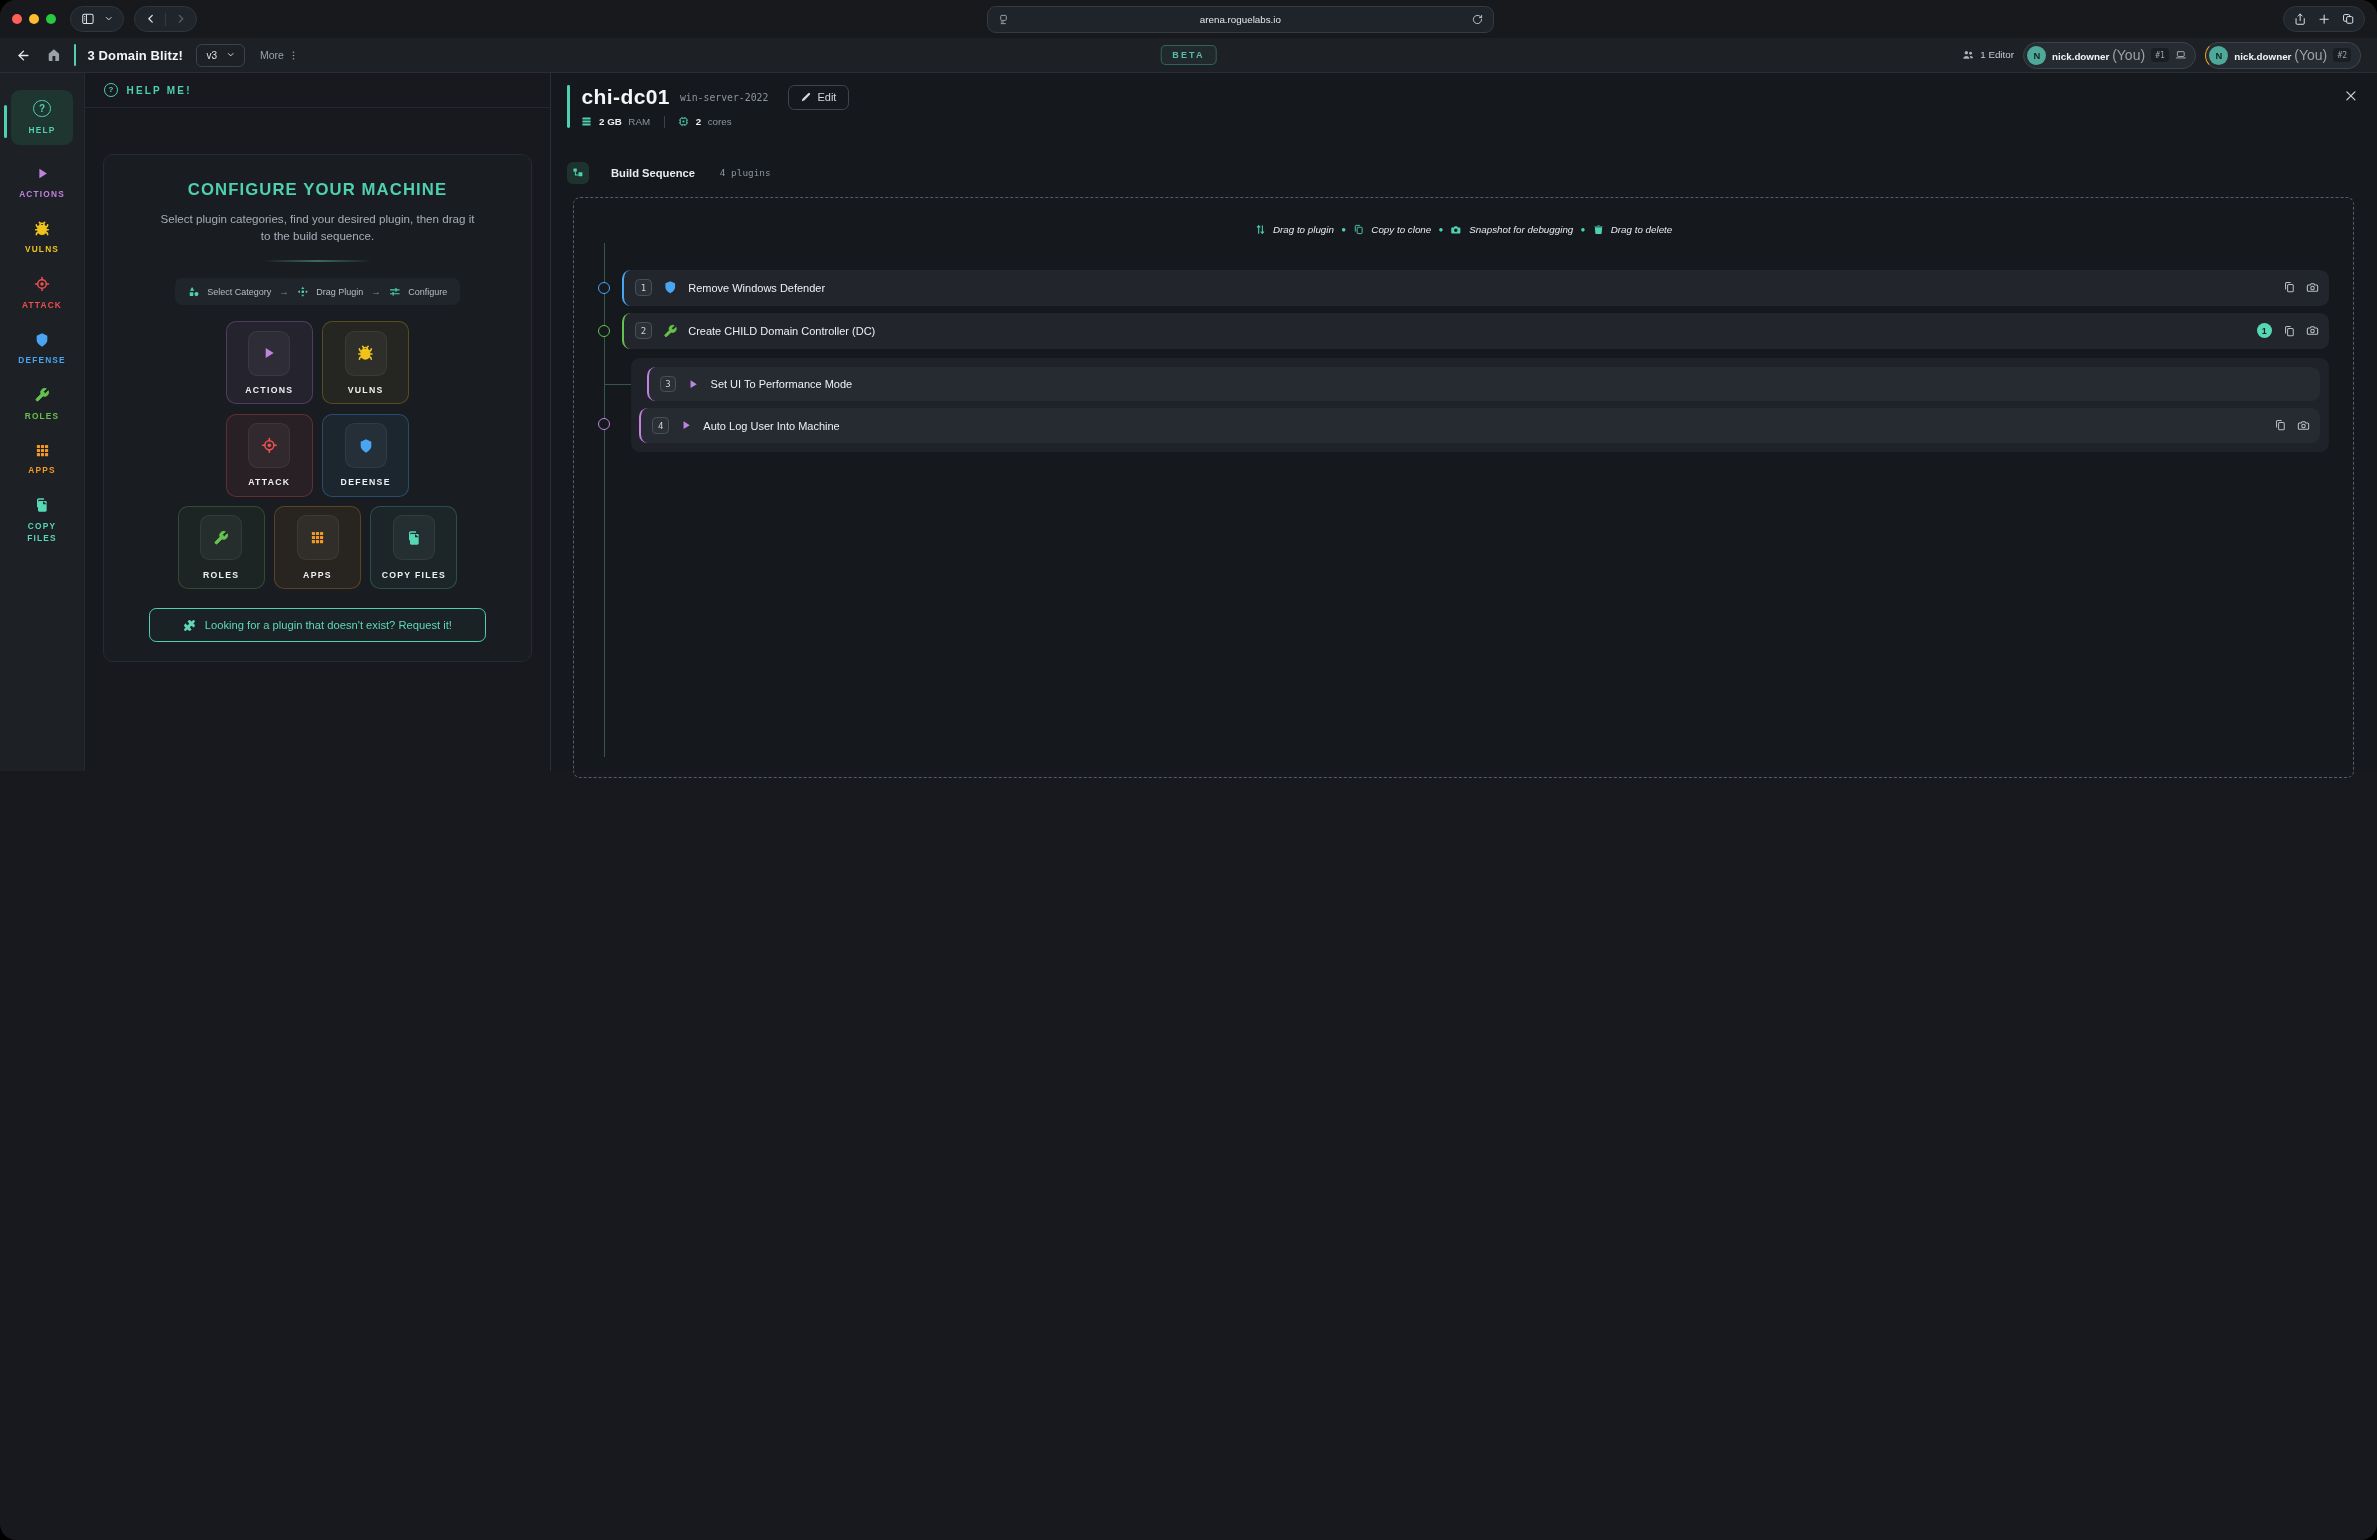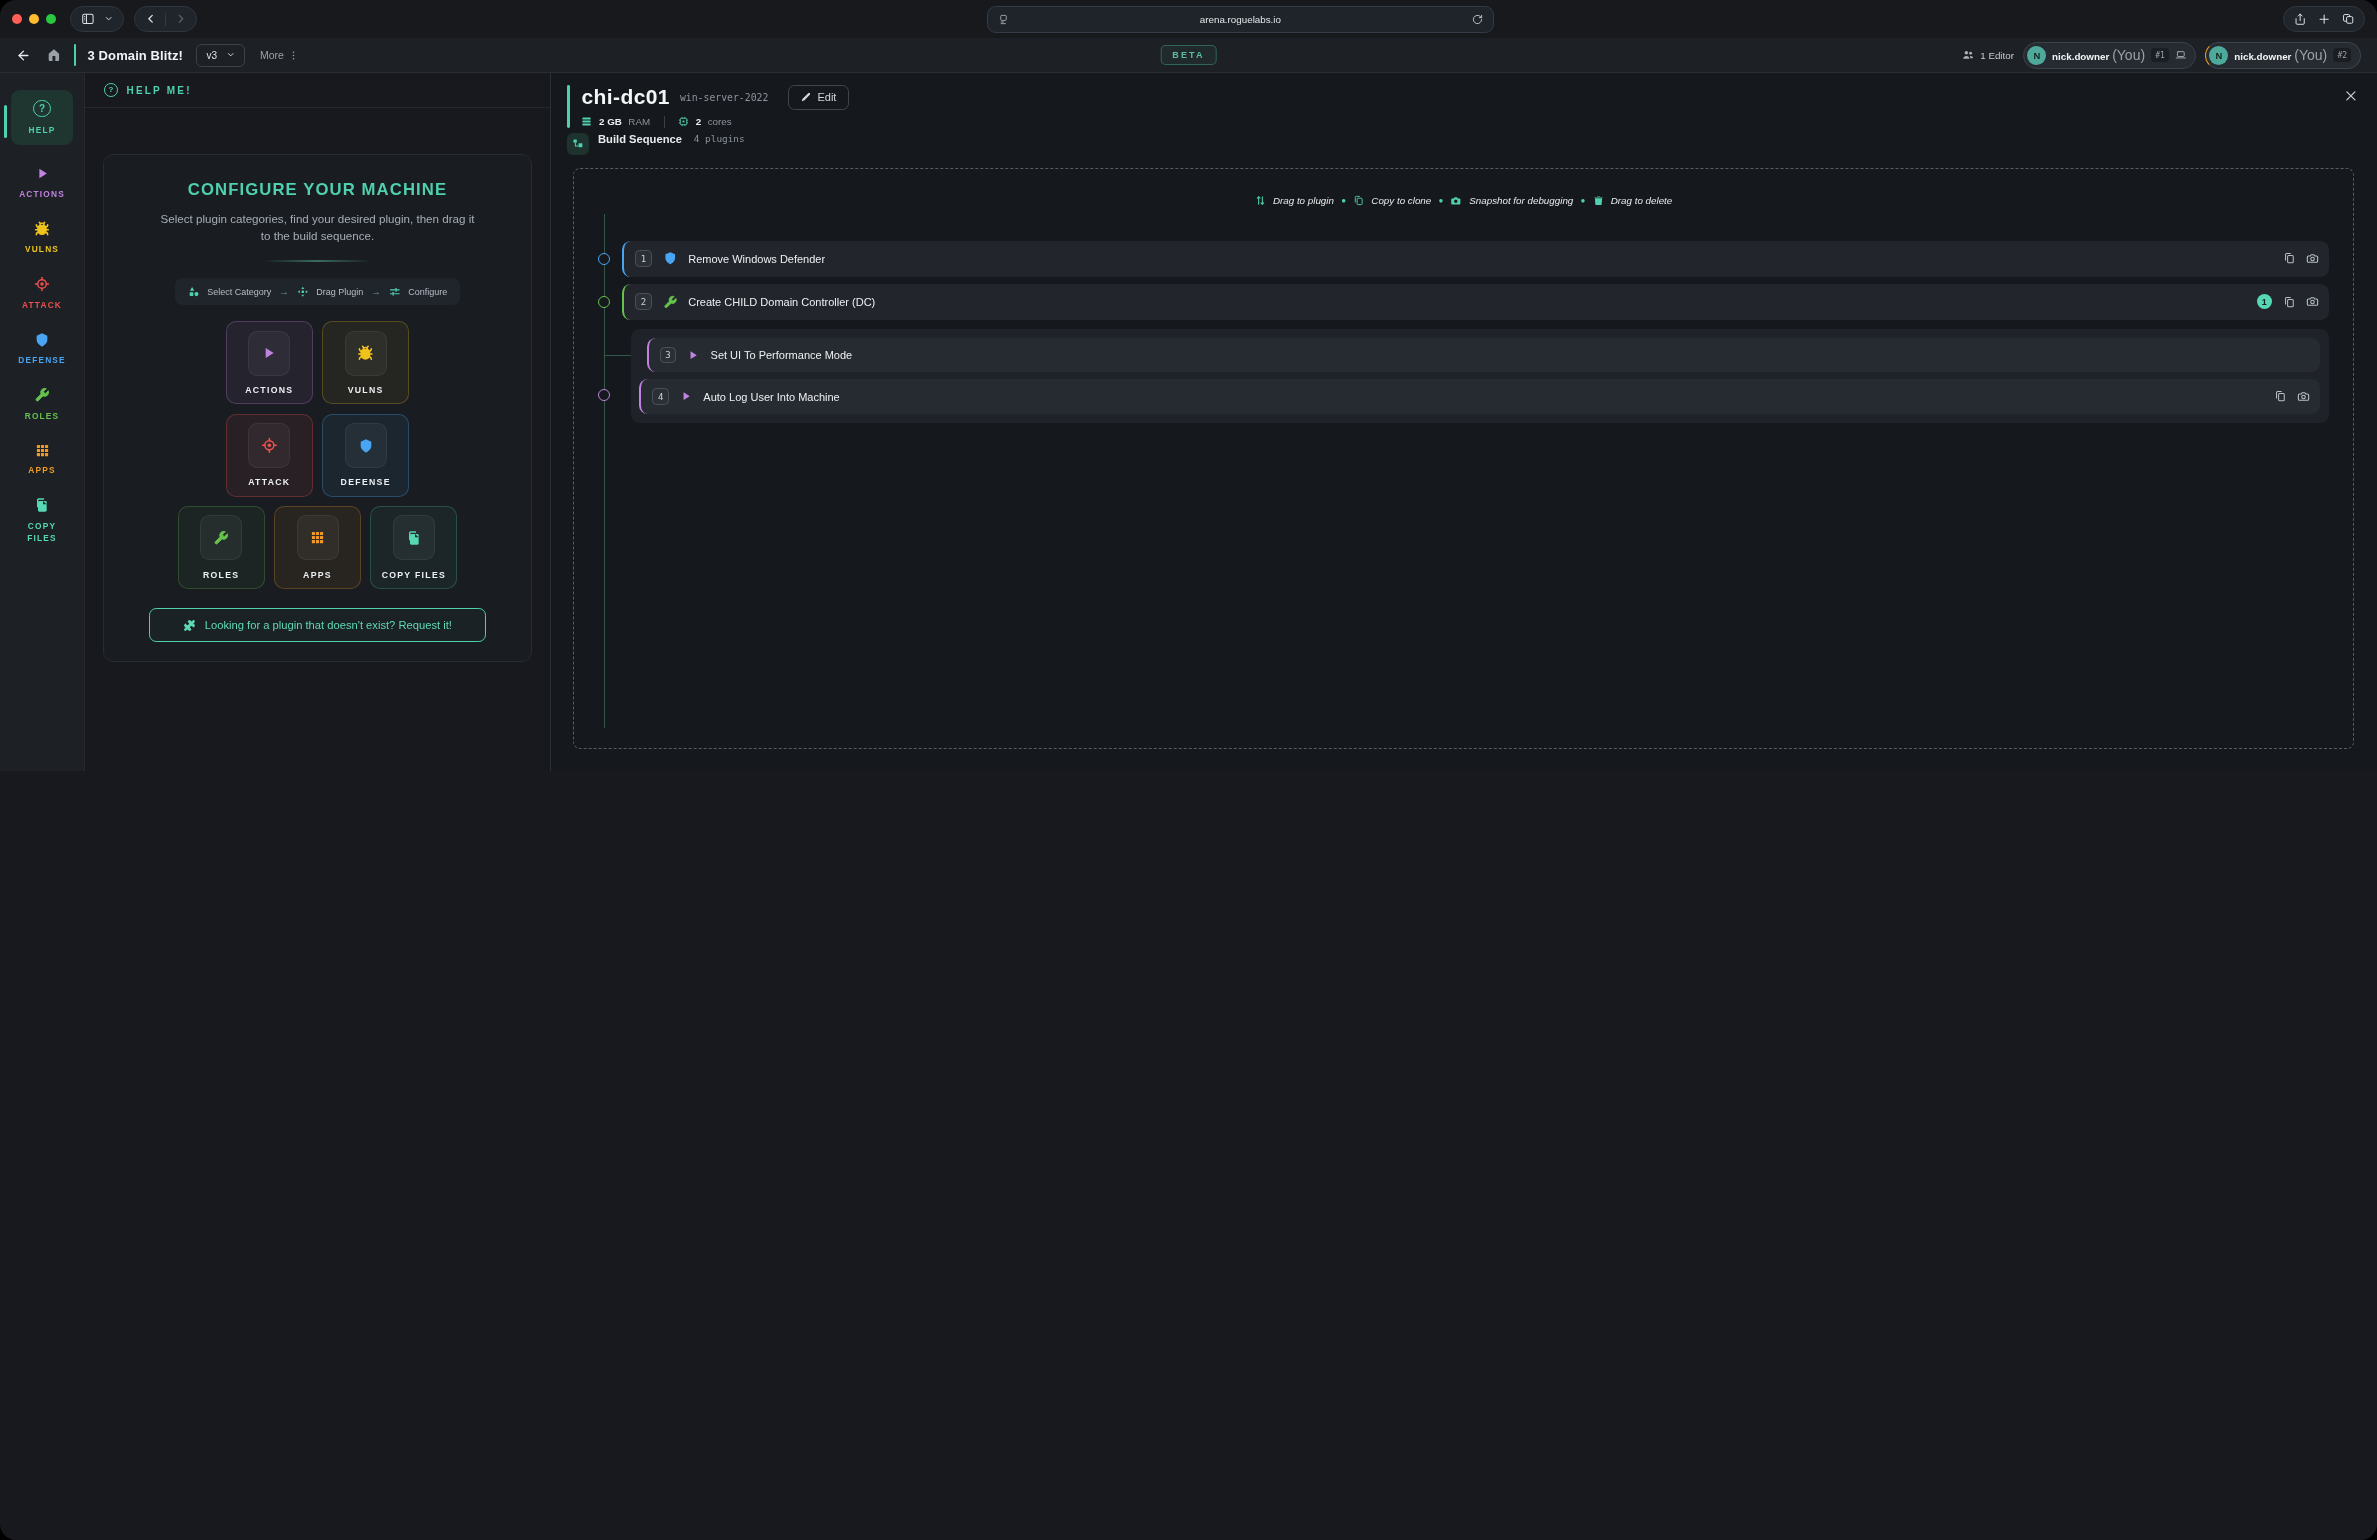--- a/index.html
+++ b/index.html
@@ -34,21 +34,21 @@
 
   
   .appbar{height:35px;background:var(--header);border-bottom:0.7px solid var(--line);display:flex;align-items:center;padding:0 16px;position:relative;}
   .appbar .navic{color:#e8ebee;margin-right:16px;cursor:pointer;}
   .appbar .homeic{color:#9aa1a9;margin-right:13px;}
   .tbar{width:2.2px;height:22px;border-radius:1.4px;background:var(--accent);margin-right:11.6px;}
   .apptitle{font-size:13px;font-weight:700;color:#f2f4f6;letter-spacing:0.1px;margin-right:13px;}
   .verselect{display:flex;align-items:center;gap:8.7px;border:0.7px solid #3c434c;border-radius:5.8px;padding:5px 9.4px;color:#dfe3e7;font-size:10px;cursor:pointer;}
   .morebtn{display:flex;align-items:flex-end;gap:4.3px;color:#9aa1a9;font-size:10.5px;margin-left:14.5px;cursor:pointer;}
   .beta{position:absolute;left:50%;transform:translateX(-50%);top:50%;margin-top:-10px;height:20px;display:flex;align-items:center;padding:0 11px;border:0.7px solid rgba(79,208,176,.35);background:rgba(79,208,176,.06);border-radius:5px;color:#5cbCA8;color:#5cbca8;font-size:9px;font-weight:700;letter-spacing:2.2px;}
-  .presence{margin-left:auto;display:flex;gap:8.7px;}
+  .presence{margin-left:auto;display:flex;align-items:center;gap:8.7px;}
   .editors{display:flex;align-items:center;gap:5.8px;color:#c6cbd1;font-size:9.8px;}
   .editors .ic{color:#aab1b9;}
   .userpill{display:flex;align-items:center;gap:5.8px;background:#262b31;border:1.4px solid #3a424b;border-radius:13.8px;height:27px;padding:0 8.7px 0 3.6px;}
   .userpill.ring2{border-left-color:#f0a020;}
   .avatar{width:19px;height:19px;border-radius:50%;background:#4ea99a;color:#132520;font-weight:700;font-size:9.4px;display:flex;align-items:center;justify-content:center;}
   .uname{color:#f2f4f6;font-weight:700;font-size:9.8px;}
   .uyou{color:#9aa1a9;font-size:14px;margin-left:2.9px;font-weight:400;}
   .utag{background:#1a1e23;border-radius:3.6px;color:#9aa2ac;font-size:8px;padding:2.2px 4.3px;}
   .userpill .ic{color:#aab1b9;}
 
@@ -96,21 +96,21 @@
   .mhead{display:flex;margin:11.6px 19px 0 16px;}
   .mhead .vbar{width:2.9px;border-radius:1.4px;background:var(--accent);margin-right:11.6px;align-self:stretch;}
   .mline1{display:flex;align-items:center;gap:10px;}
   .mname{font-size:21px;font-weight:700;color:#f4f6f8;letter-spacing:0.4px;}
   .mos{font-size:9.8px;color:#8d949e;}
   .editbtn{margin-left:10px;display:flex;align-items:center;gap:6.5px;border:1.1px solid #3f464f;border-radius:6.5px;padding:5.8px 11.6px;color:#d2d7dc;font-size:11px;cursor:pointer;}
   .specs{display:flex;align-items:center;gap:6.5px;margin-top:5.8px;font-size:9.8px;color:#8d949e;}
   .specs .val{color:#eef1f4;font-weight:700;}
   .specs .ic{color:var(--accent);}
   .specs .div{width:0.7px;height:11.6px;background:#3a4047;margin:0 7.2px;}
-  .seqhead{display:flex;align-items:flex-start;gap:9px;margin:5px 16px 0;}
+  .seqhead{display:flex;align-items:center;gap:22px;margin:34px 16px 0;}
   .seqhead .ibx{width:22px;height:22px;border-radius:5.8px;background:#1e332e;display:flex;align-items:center;justify-content:center;color:var(--accent);}
   .seqhead .t{font-size:11.2px;font-weight:700;color:#e9ecef;}
   .seqhead .c{font-size:9.4px;color:#8d949e;margin-left:2.9px;}
   .dashed{position:relative;margin:13px 23px 0 22px;height:581px;border:1.4px dashed #565d66;border-radius:7.2px;}
   .legend{position:absolute;top:26px;left:0;right:0;display:flex;justify-content:center;align-items:center;gap:7.2px;font-size:9.8px;font-style:italic;color:#e8ebec;}
   .legend .ic{color:var(--accent);font-style:normal;}
   .legend .dot{color:var(--accent);font-size:8px;}
   .tline{position:absolute;left:30px;top:45px;bottom:20px;width:1.4px;background:#33584a;}
   .mark{position:absolute;left:24px;width:12.3px;height:12.3px;border-radius:50%;background:var(--rpanel);border:1.8px solid;}
   .mark.m1{top:84px;border-color:#49a4f2;}

